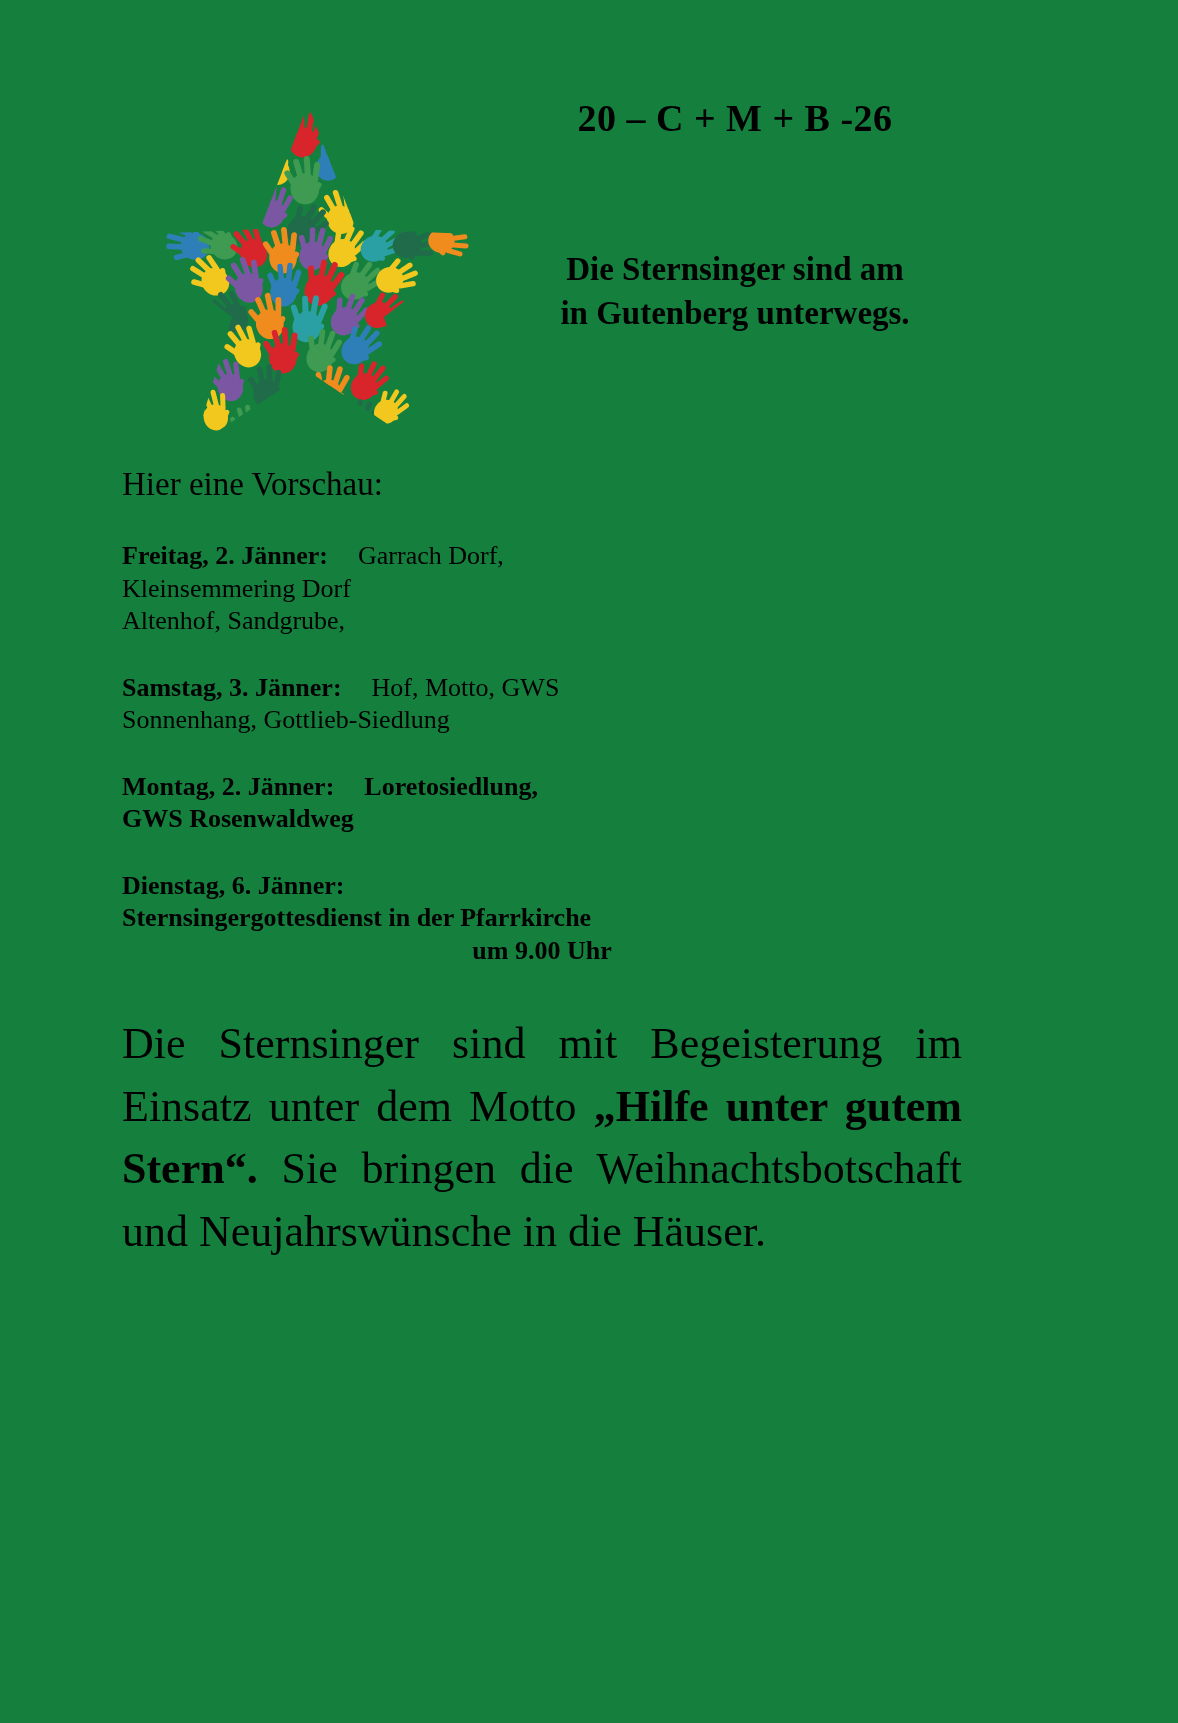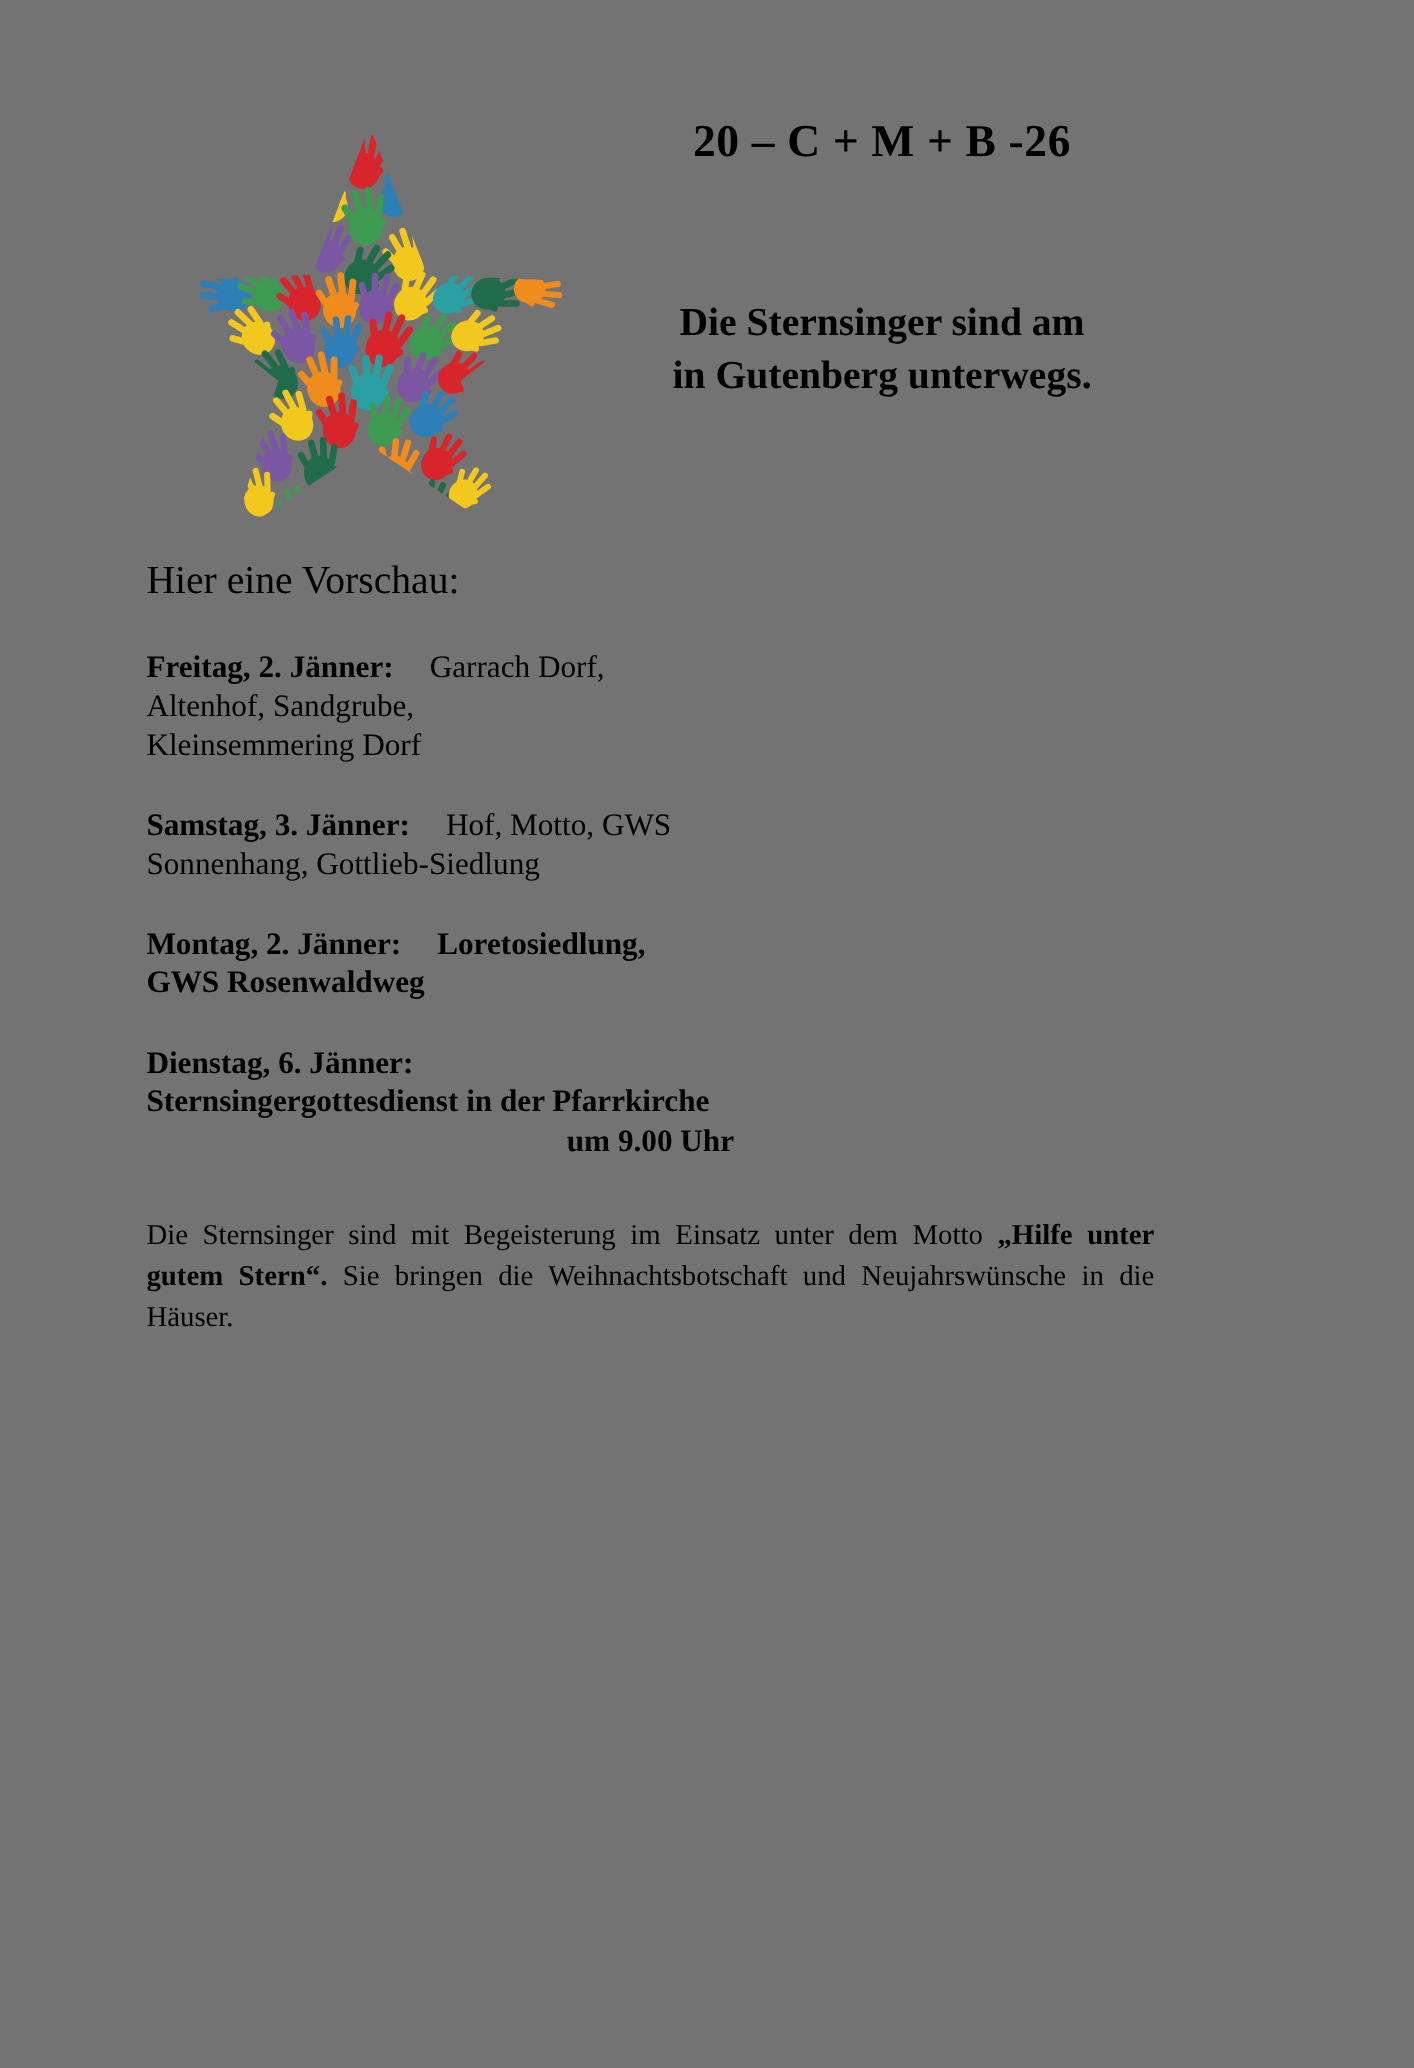--- a/index.html
+++ b/index.html
@@ -13,21 +13,21 @@
     height: 1723px;
     position: relative;
     font-family: "Liberation Serif", "DejaVu Serif", serif;
     color: #000000;
     overflow: hidden;
   }
 
   .page {
     position: absolute;
     inset: 0;
-    background: #737373;
+    background: #15803d;
   }
 
   
   .top-region {
     position: absolute;
     left: 0;
     top: 0;
     width: 1178px;
     height: 455px;
   }
@@ -99,21 +99,21 @@
   .day-block.all-bold {
     font-weight: bold;
   }
   .day-block .centered-line {
     display: block;
     text-align: center;
     font-weight: bold;
   }
 
   .closing {
-    font-size: 24px;
+    font-size: 44px;
     line-height: 1.42;
     text-align: justify;
     text-justify: inter-word;
     margin-top: 46px;
   }
   .closing b { font-weight: bold; }
 </style>
 </head>
 <body>
 
@@ -201,22 +201,22 @@
       </div>
     </div>
   </div>
 
   <div class="content">
 
     <div class="vorschau">Hier eine Vorschau:</div>
 
     <div class="day-block">
       <span class="lbl">Freitag, 2. Jänner:</span><span class="gap"></span><span>Garrach Dorf,</span>
+      <div>Kleinsemmering Dorf</div>
       <div>Altenhof, Sandgrube,</div>
-      <div>Kleinsemmering Dorf</div>
     </div>
 
     <div class="day-block">
       <span class="lbl">Samstag, 3. Jänner:</span><span class="gap"></span><span>Hof, Motto, GWS</span>
       <div>Sonnenhang, Gottlieb-Siedlung</div>
     </div>
 
     <div class="day-block all-bold">
       <span class="lbl">Montag, 2. Jänner:</span><span class="gap"></span><span>Loretosiedlung,</span>
       <div>GWS Rosenwaldweg</div>

